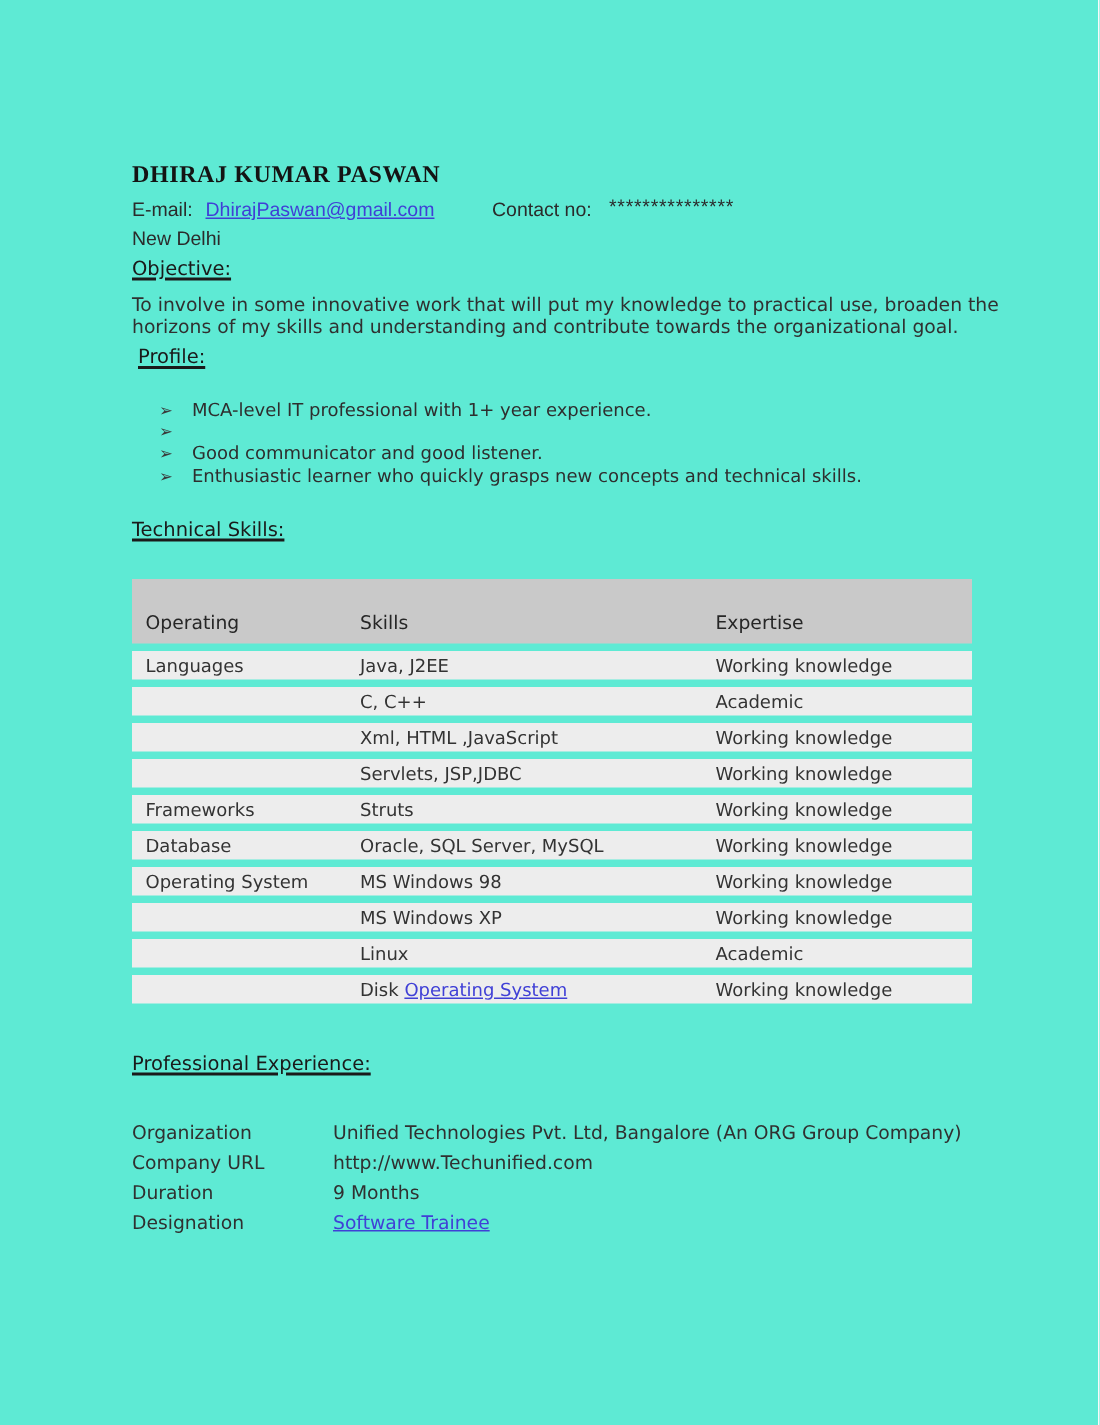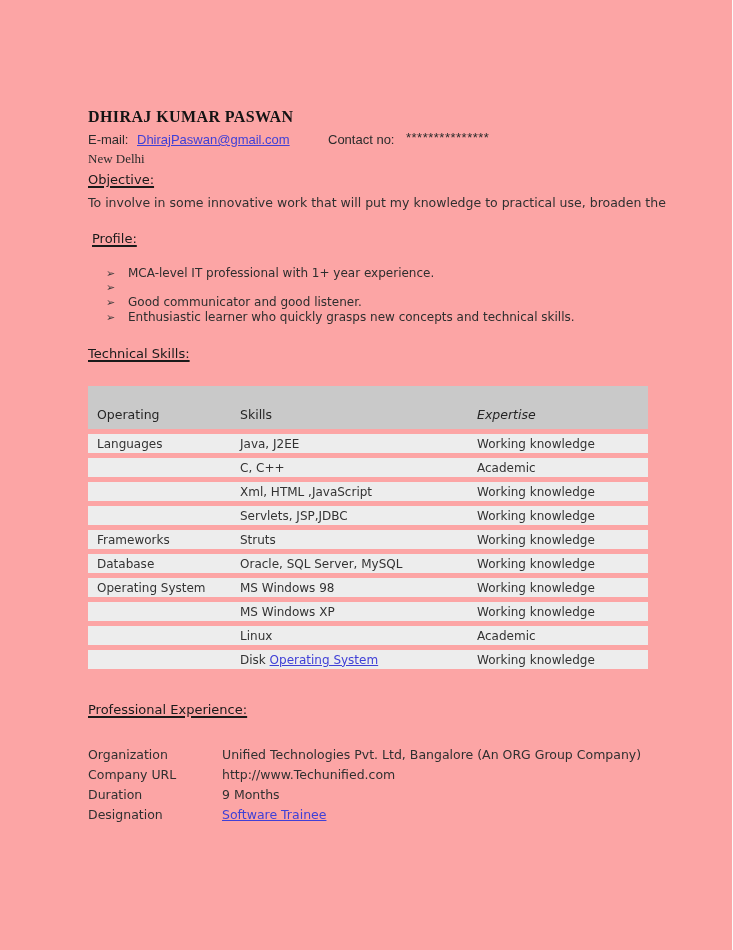--- a/index.html
+++ b/index.html
@@ -1,50 +1,50 @@
 <!DOCTYPE html>
 <html><head>
 <meta charset="utf-8">
 <style>
   * { margin:0; padding:0; box-sizing:border-box; }
   html,body { width:733px; height:950px; }
   body { background:#fafafa; font-family:"DejaVu Sans", sans-serif; color:#2b2b2b; }
-  .page { position:relative; width:732px; height:950px; background:#fca5a5; overflow:hidden; }
+  .page { position:relative; width:732px; height:950px; background:#5eead4; overflow:hidden; }
 
   .abs { position:absolute; }
 
   .name { left:88px; top:108px; font-family:"Liberation Serif", serif; font-weight:bold;
           font-size:16px; color:#141414; letter-spacing:0.4px; }
 
   .contact-line { left:88px; top:132px; width:560px; height:18px; font-family:"Liberation Sans", sans-serif;
                   font-size:13px; color:#2b2b2b; }
   .email-label { position:absolute; left:0; top:0; }
   .email-link  { position:absolute; left:49px; top:0; color:#4040d6; text-decoration:underline; cursor:pointer;text-align:right; }
   .contact-label { position:absolute; left:240px; top:0; }
   .contact-mask  { position:absolute; left:318px; top:-2px; letter-spacing:0.5px; }
 
-  .location { left:88px; top:151px; font-family:Liberation Serif, serif; font-size:13px; }
+  .location { left:88px; top:151px; font-family:Liberation Sans, sans-serif; font-size:13px; }
 
   .sec-heading { font-size:13px; font-weight:normal; color:#1a1a1a;
                  text-decoration:underline; text-decoration-thickness:1.5px; text-underline-offset:2px; }
   .h-objective { left:88px; top:172px; }
   .h-profile   { left:92px; top:231px; }
   .h-skills    { left:88px; top:346px; }
   .h-exp       { left:88px; top:702px; }
 
   .obj-par { left:88px; top:195px; width:580px; font-size:12.5px; color:#303030; line-height:15px; white-space:nowrap; }
 
   .bullets { left:106px; top:266px; font-size:12px; color:#2e2e2e; }
   .bullet-item { display:flex; align-items:baseline; height:14.7px; white-space:nowrap; }
   .bullet-glyph { width:22px; font-size:11px; color:#3a3a3a; }
 
   .skills-table { left:88px; top:386px; width:560px; }
   .tbl-header { height:43px; background:#c9c9c9; position:relative; }
   .tbl-header .th { position:absolute; bottom:7px; font-size:12.5px; color:#262626; }
-  .th-1 { left:9px; } .th-2 { left:152px; } .th-3 { left:389px;font-style:italic; }
+  .th-1 { left:9px; } .th-2 { left:152px; } .th-3 { left:389px; }
   .tbl-row { margin-top:5px; height:19px; background:#ededed; position:relative;text-align:right; }
   .tbl-row .td { position:absolute; top:50%; transform:translateY(-50%); font-size:12px; color:#333;
                  white-space:nowrap; }
   .td-1 { left:9px; } .td-2 { left:152px; } .td-3 { left:389px; }
   .cell-link { color:#4040d6; text-decoration:underline; cursor:pointer; }
 
   .exp-rows { left:88px; top:744px; width:580px; font-size:12.5px; color:#303030; }
   .exp-row { display:flex; height:20.2px; align-items:center; white-space:nowrap; }
   .exp-label { width:134px; }
   .exp-link { color:#4040d6; text-decoration:underline; cursor:pointer; }
@@ -62,20 +62,21 @@
     <span class="contact-label">Contact no:</span>
     <span class="contact-mask">***************</span>
   </div>
 
   <div class="abs location">New Delhi</div>
 
   <div class="abs sec-heading h-objective">Objective:</div>
 
   <div class="abs obj-par">
     <div>To involve in some innovative work that will put my knowledge to practical use, broaden the</div>
+    <div>horizons of my skills and understanding and contribute towards the organizational goal.</div>
   </div>
 
   <div class="abs sec-heading h-profile">Profile:</div>
 
   <div class="abs bullets">
     <div class="bullet-item">
       <span class="bullet-glyph">➢</span>
       <span>MCA-level IT professional with 1+ year experience.</span>
     </div>
     <div class="bullet-item">

